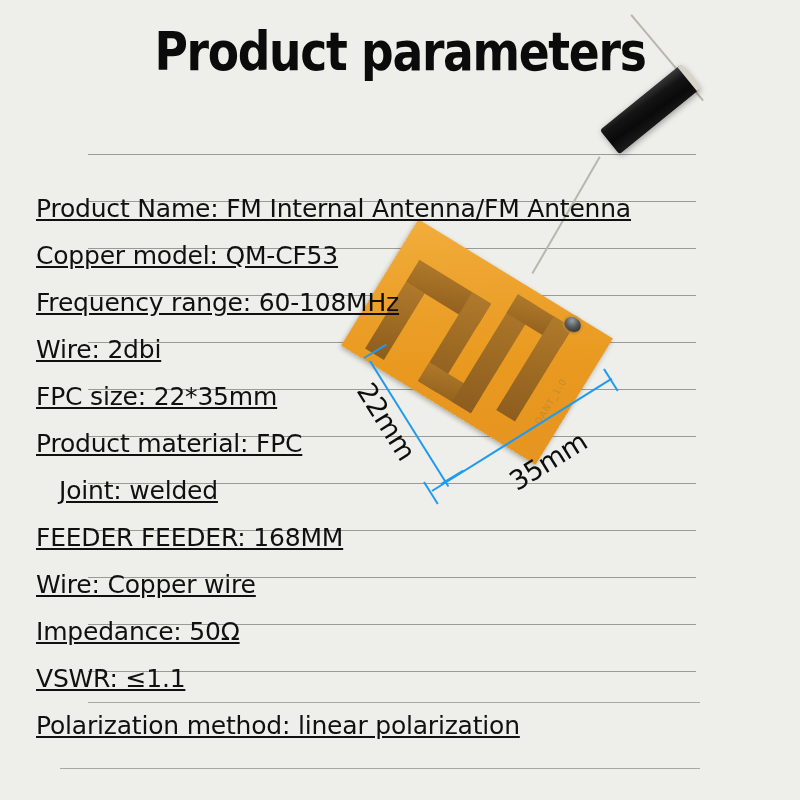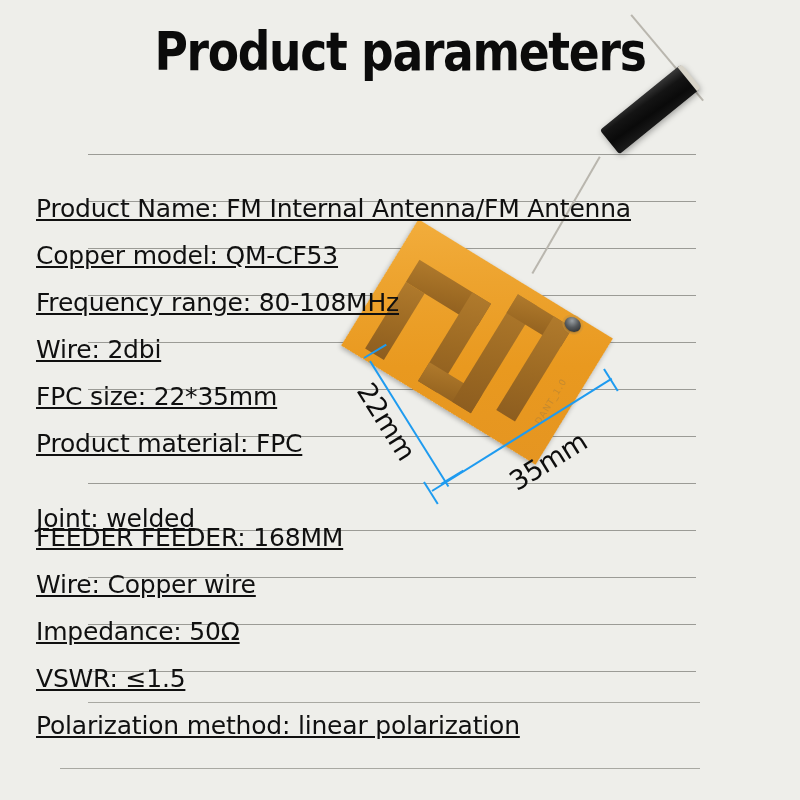--- a/index.html
+++ b/index.html
@@ -217,24 +217,24 @@
 
     <div class="dim-line" style="left:432px; top:490px; width:212px; transform: rotate(-32deg);"></div>
     <div class="dim-tick" style="left:424px; top:481px; width:26px; transform: rotate(58deg);"></div>
     <div class="dim-tick" style="left:604px; top:368px; width:26px; transform: rotate(58deg);"></div>
     <div class="dim-label" style="left:512px; top:468px; transform: rotate(-32deg);">35mm</div>
 
   </div>
 
   <div class="spec" style="top:194px;">Product Name: FM Internal Antenna/FM Antenna</div>
   <div class="spec" style="top:241px;">Copper model: QM-CF53</div>
-  <div class="spec" style="top:288px;">Frequency range: 80-108MHz</div>
+  <div class="spec" style="top:288px;">Frequency range: 60-108MHz</div>
   <div class="spec" style="top:335px;">Wire: 2dbi</div>
   <div class="spec" style="top:382px;">FPC size: 22*35mm</div>
   <div class="spec" style="top:429px;">Product material: FPC</div>
-  <div class="spec" style="top:504px;">Joint: welded</div>
+  <div class="spec" style="top:476px;margin-left:23px;">Joint: welded</div>
   <div class="spec" style="top:523px;">FEEDER FEEDER: 168MM</div>
   <div class="spec" style="top:570px;">Wire: Copper wire</div>
   <div class="spec" style="top:617px;">Impedance: 50Ω</div>
-  <div class="spec" style="top:664px;">VSWR: ≤1.5</div>
+  <div class="spec" style="top:664px;">VSWR: ≤1.1</div>
   <div class="spec" style="top:711px;">Polarization method: linear polarization</div>
 
 </div>
 
 </body></html>

